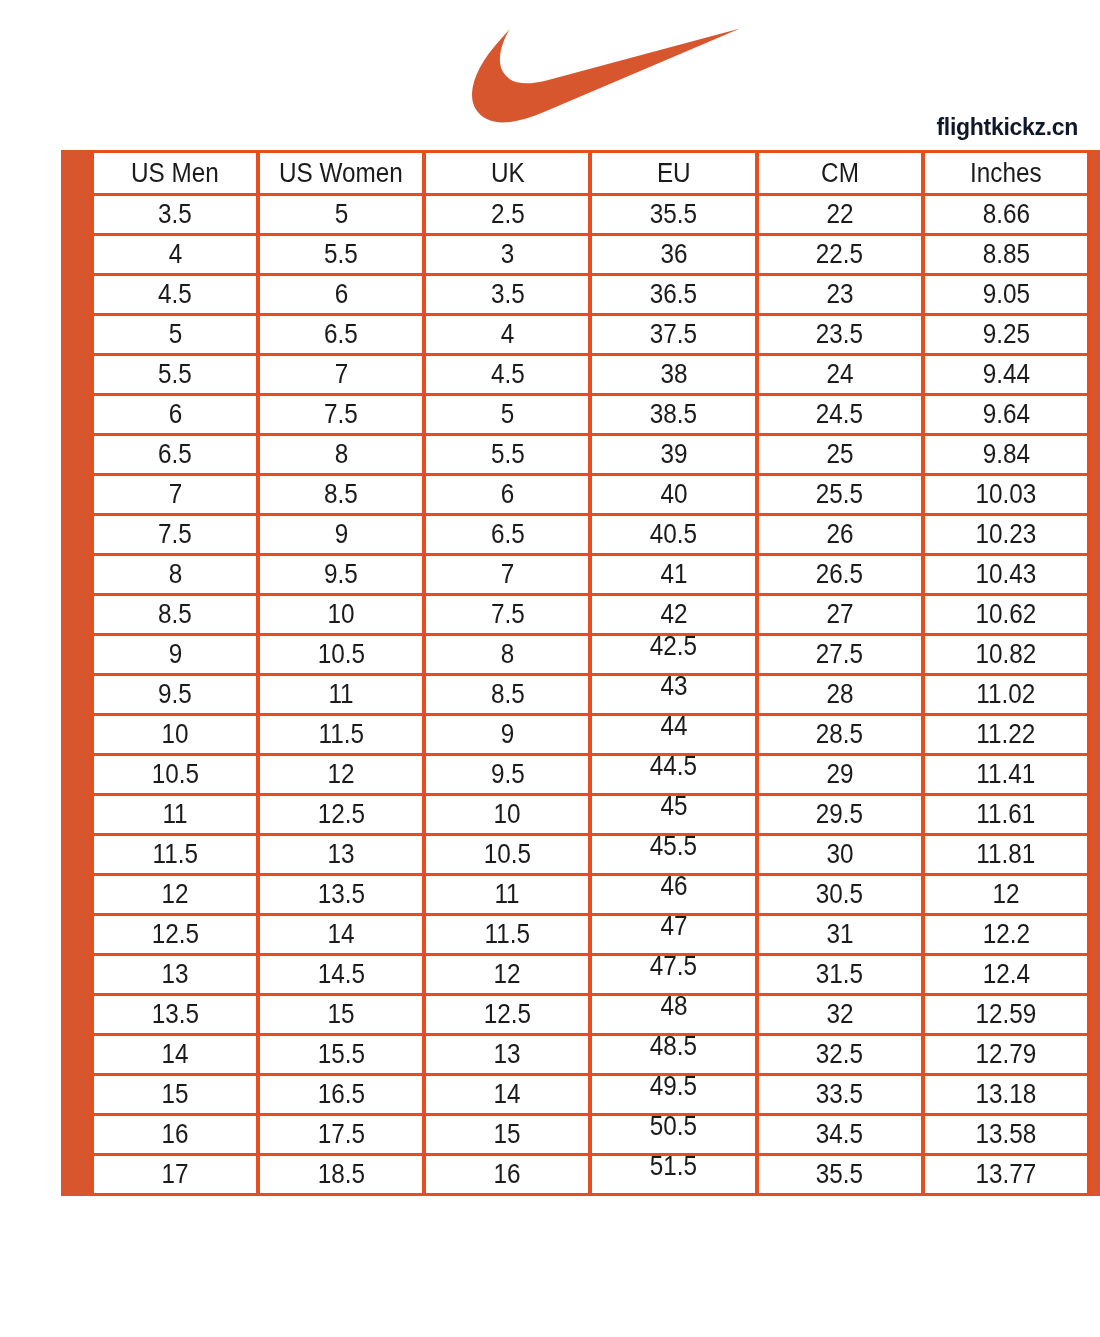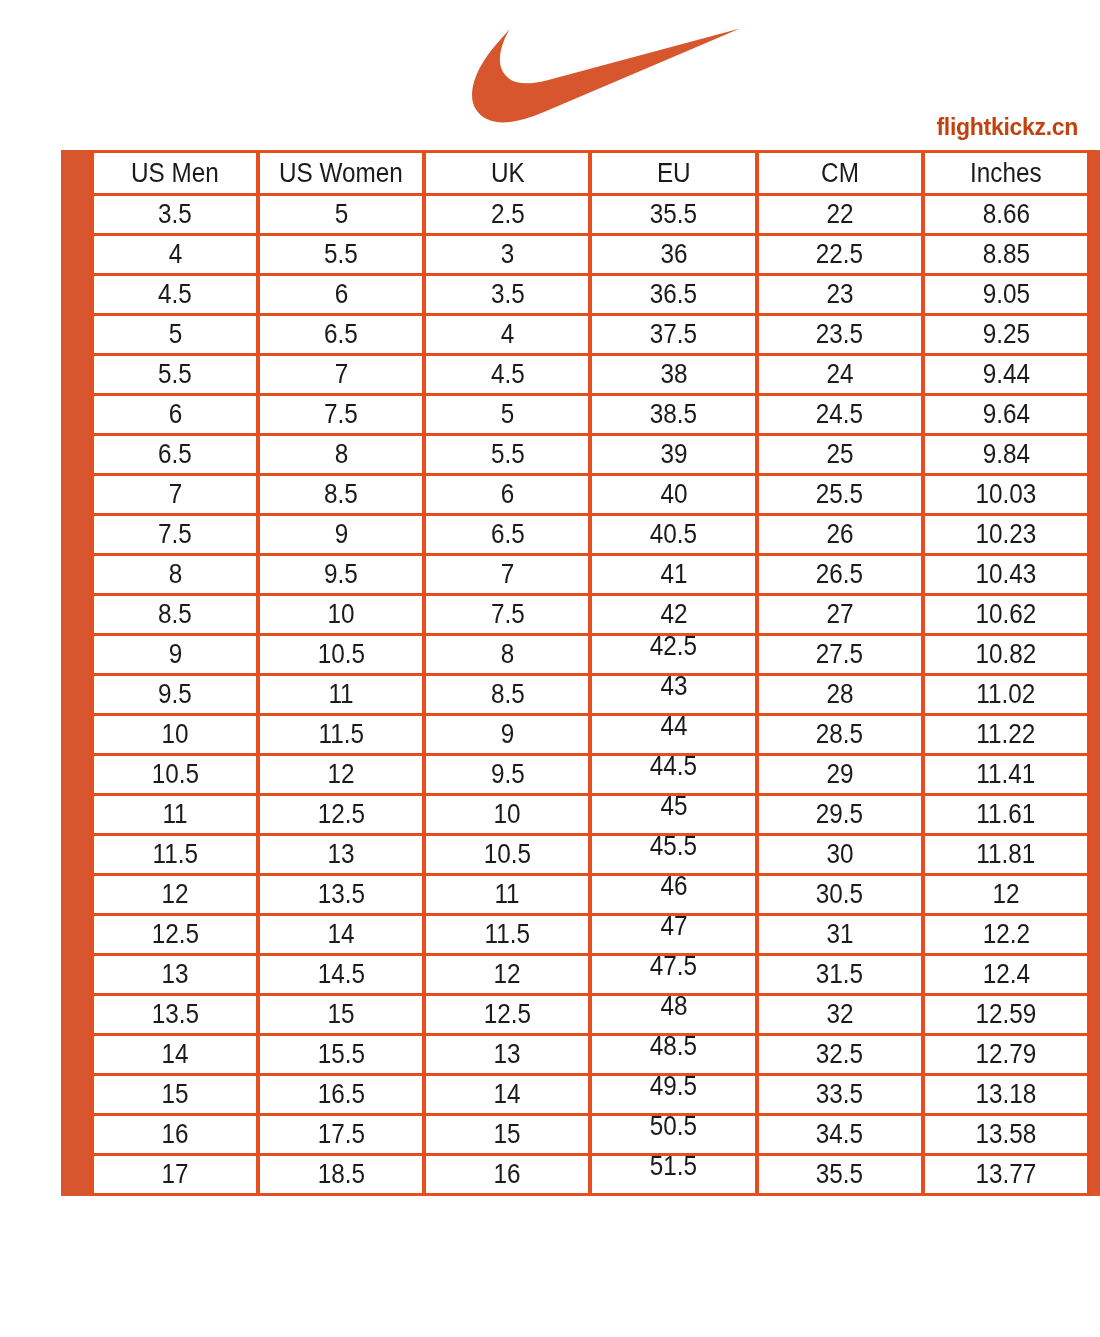--- a/index.html
+++ b/index.html
@@ -20,21 +20,21 @@
 
   .logo{
     position:absolute; left:472px; top:25px;
     width:268px; height:101px;
     color:var(--accent);
   }
   .logo svg{ display:block; width:100%; height:100%; }
 
   .brand{
     position:absolute; top:114px; right:22px;
-    font-size:23px; font-weight:700; color:#c2410c;
+    font-size:23px; font-weight:700; color:#0f172a;
     letter-spacing:-0.3px;
   }
 
   .chart{
     position:absolute; left:29px; top:150px;
     display:flex; align-items:stretch;margin-left:32px;
   }
   .edge{ background:var(--accent); }
   .edge.left{ width:29px; }
   .edge.right{ width:26px; }

